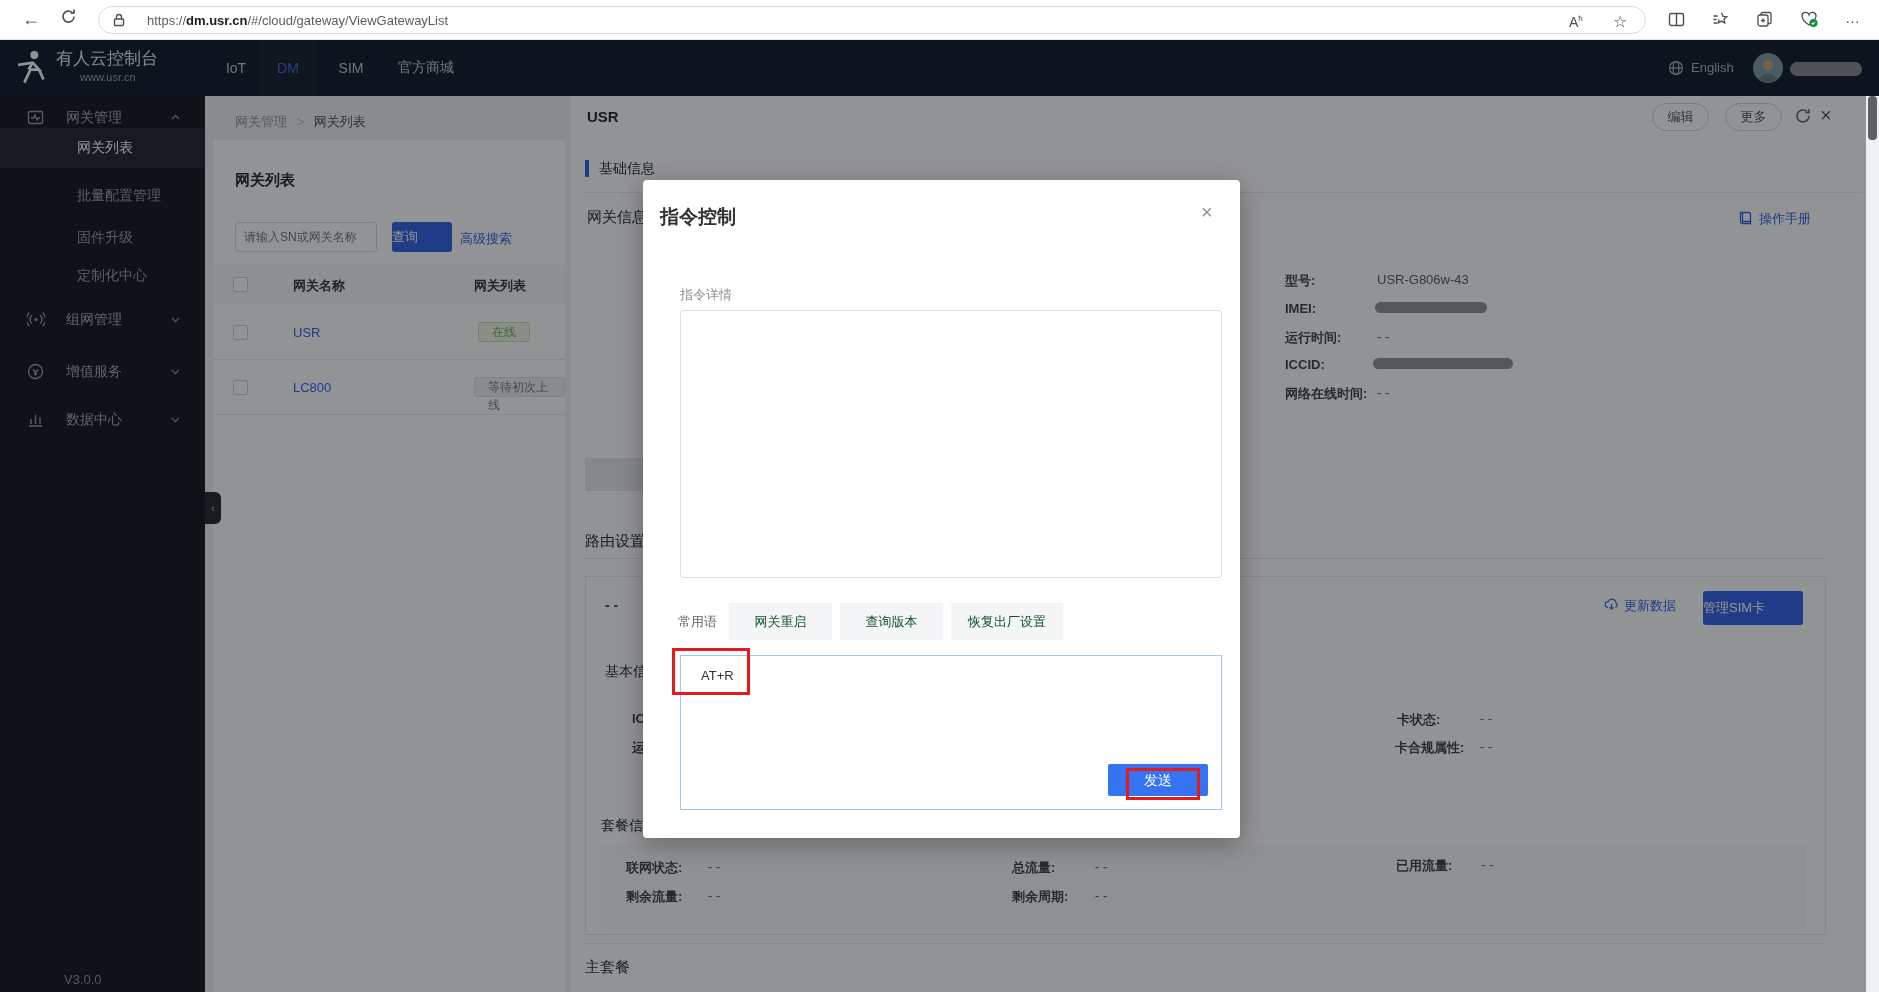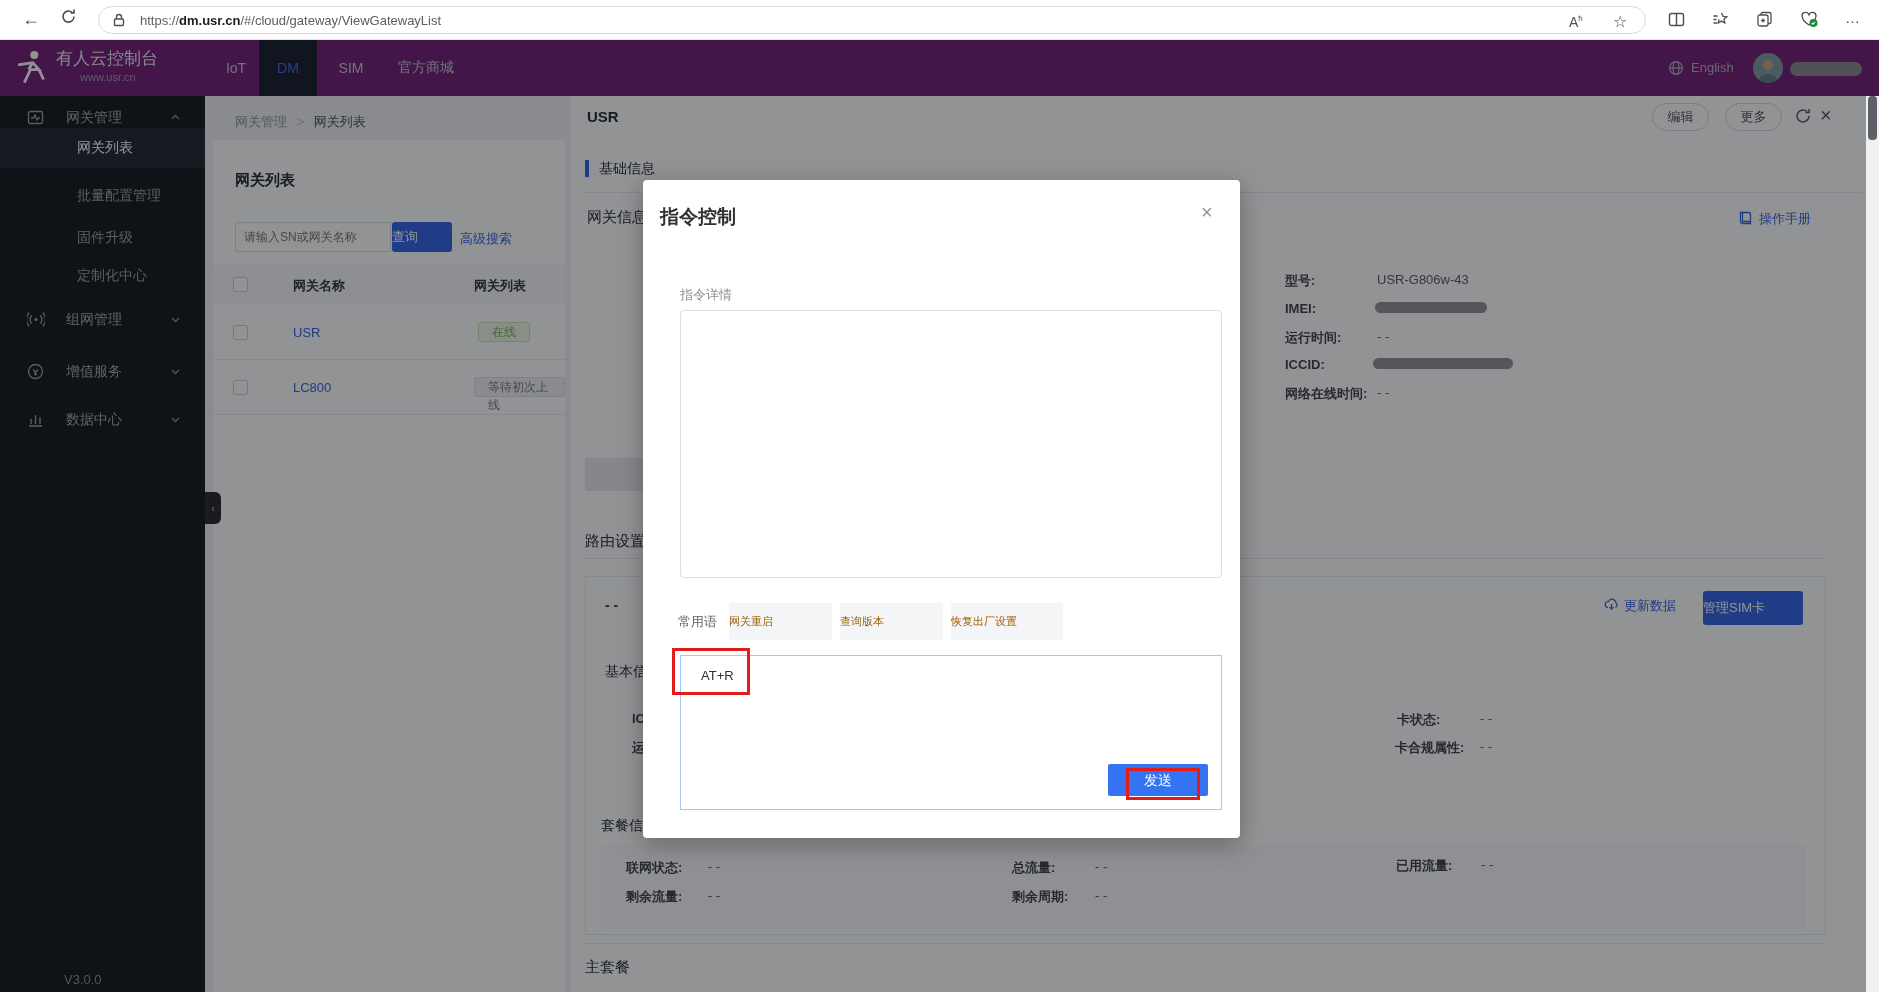--- a/index.html
+++ b/index.html
@@ -4,25 +4,25 @@
 <style>
 *{margin:0;padding:0;box-sizing:border-box}
 body{width:1879px;height:992px;font-family:"Liberation Sans","DejaVu Sans",sans-serif;background:#fff;overflow:hidden}
 .screen{position:relative;width:1879px;height:992px;overflow:hidden;background:#fff}
 .abs{position:absolute}
 svg{display:block}
 
 .browser-bar{position:absolute;top:0;left:0;width:1879px;height:40px;background:#fff;border-bottom:1px solid #e3e5e8;z-index:60}
 .chrome-ic{position:absolute;color:#4c4f53;display:flex;align-items:center;justify-content:center}
 .url-pill{position:absolute;left:98px;top:6px;width:1548px;height:28px;border:1px solid #d8dadd;border-radius:14px;background:#fff;display:flex;align-items:center}
-.url-text{font-size:13px;color:#5a5d61;margin-left:15px;white-space:nowrap}
+.url-text{font-size:13px;color:#5a5d61;margin-left:22px;white-space:nowrap}
 .url-text b{color:#1b1d1f;font-weight:bold}
 
 .app{position:absolute;top:40px;left:0;width:1879px;height:952px;background:#f0f2f5}
-.topnav{position:absolute;top:0;left:0;width:1879px;height:56px;background:#701a75}
+.topnav{position:absolute;top:0;left:0;width:1879px;height:56px;background:#0f172a}
 .nav-item{position:absolute;top:0;height:56px;display:flex;align-items:center;justify-content:center;font-size:14px;color:#c3c7cd}
 .nav-item.active{background:#141a29;color:#3f66d9}
 .sidebar{position:absolute;top:56px;left:0;width:205px;height:896px;background:#121419}
 .side-parent{position:absolute;left:0;width:205px;height:40px;color:#a3a7ae;font-size:14px}
 .side-child{position:absolute;left:0;width:205px;height:40px;color:#9a9ea6;font-size:14px;display:flex;align-items:center;padding-left:77px}
 .side-child.active{background:#20242d;color:#fff}
 .chev{position:absolute;left:170px;top:14px;color:#8a8e96}
 .sideicon{position:absolute;left:27px;top:11px;color:#9a9ea6}
 
 .list-panel{position:absolute;top:56px;left:205px;width:360px;height:896px;background:#eef0f3}
@@ -42,21 +42,21 @@
 .sec-title{font-weight:normal;color:#24292f}
 .f-label{font-size:13px;font-weight:bold;color:#3c3f44}
 .f-value{font-size:13px;color:#55585e}
 .blob{position:absolute;background:#8e9093;border-radius:6px}
 .inner-box{position:absolute;border:1px solid #e6e9ef;background:#fff}
 
 .dim{position:absolute;inset:0;background:rgba(13,15,19,0.45);z-index:10}
 .modal{position:absolute;left:643px;top:140px;width:597px;height:658px;background:#fff;border-radius:4px;box-shadow:0 6px 24px rgba(0,0,0,.3);z-index:20}
 .modal .close{position:absolute;left:558px;top:22px;color:#909399;font-size:20px;line-height:20px}
 .cmd-textarea{position:absolute;left:37px;top:130px;width:542px;height:268px;border:1px solid #dcdfe6;border-radius:4px;background:#fff}
-.quick-btn{position:absolute;top:423px;height:37px;background:#f4f5f7;color:#a16207;font-size:11px;line-height:37px}
+.quick-btn{position:absolute;top:423px;height:37px;background:#f4f5f7;color:#14532d;font-size:13px;text-align:center;line-height:37px}
 .send-box{position:absolute;left:37px;top:475px;width:542px;height:155px;border:1px solid #a6c4f0;background:#fff}
 .send-btn{position:absolute;left:465px;top:584px;width:100px;height:32px;background:#3474f2;color:#fff;font-size:14px;text-align:center;line-height:32px;border-radius:2px}
 .anno{position:absolute;border:3px solid #e31b1b;z-index:30}
 
 .pg-scroll{position:absolute;top:56px;right:0;width:13px;height:896px;background:#eef0f2;z-index:15}
 .pg-thumb{position:absolute;left:2px;top:0;width:9px;height:44px;background:#5d6065;border-radius:4px}
 .collapse-tab{position:absolute;left:205px;top:452px;width:16px;height:32px;background:#23262c;border-radius:0 6px 6px 0;color:#b9bdc4;display:flex;align-items:center;justify-content:center;font-size:11px;z-index:5}
 </style>
 </head>
 <body>
@@ -224,21 +224,21 @@
     <div class="collapse-tab">‹</div>
 
     <div class="list-panel">
       <div class="abs crumb" style="left:30px;top:17px">
         <span style="color:#8f959e">网关管理</span>
         <span style="color:#b9bec6;margin:0 6px">&gt;</span>
         <span style="color:#4b5159">网关列表</span>
       </div>
       <div class="list-card">
         <div class="abs" style="left:22px;top:31px;font-size:15px;font-weight:bold;color:#22262c">网关列表</div>
-        <input class="abs" style="left: 22px; top: 82px; width: 156px; height: 30px; border: 1px solid rgb(215, 218, 223); border-radius: 3px; padding: 4px 8px; font-size: 12px; color: rgb(51, 51, 51); font-family: inherit;" placeholder="请输入SN或网关名称">
+        <input class="abs" style="left: 22px; top: 82px; width: 142px; height: 30px; border: 1px solid rgb(215, 218, 223); border-radius: 3px; padding: 4px 8px; font-size: 12px; color: rgb(51, 51, 51); font-family: inherit;" placeholder="请输入SN或网关名称">
         <div class="abs btn-blue" style="left:179px;top:82px;width:60px;height:30px;line-height:30px">查询</div>
         <span class="abs blue-link" style="left:247px;top:90px">高级搜索</span>
         <div class="abs" style="left:0;top:125px;width:352px;height:40px;background:#f7f8fa">
           <span class="cbx" style="left:20px;top:12px"></span>
           <span class="abs" style="left:80px;top:12px;font-size:13px;font-weight:bold;color:#30343a">网关名称</span>
           <span class="abs" style="left:261px;top:12px;font-size:13px;font-weight:bold;color:#30343a">网关列表</span>
         </div>
         <div class="abs" style="left:0;top:165px;width:352px;height:55px">
           <span class="cbx" style="left:20px;top:20px"></span>
           <span class="abs blue-link" style="left:80px;top:20px;font-size:13px">USR</span>

